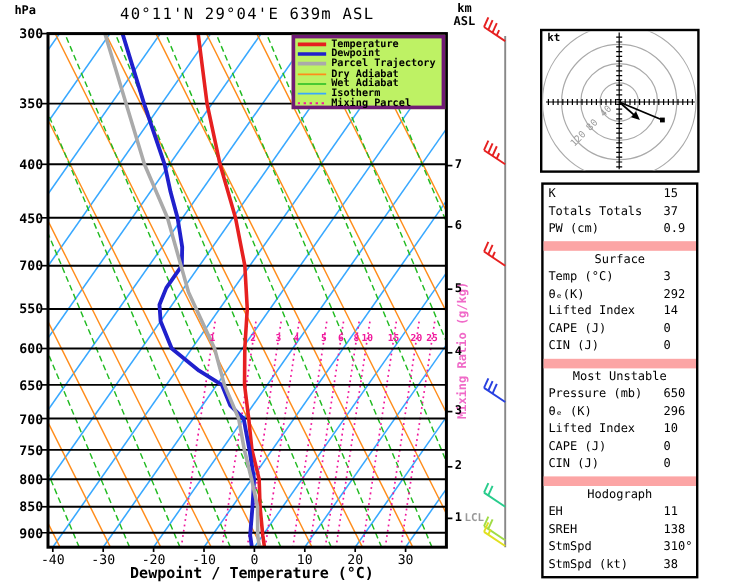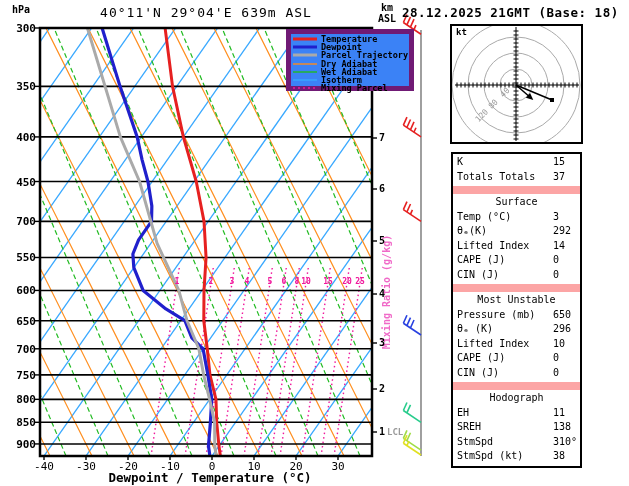--- a/index.html
+++ b/index.html
@@ -15,22 +15,22 @@
   #xaxis-title{left:40px;top:470px;width:340px;text-align:center;font-size:12.5px;font-weight:bold;}
   #footer{left:447px;top:466px;font-size:12px;font-weight:bold;letter-spacing:0.5px;}
   #kt-label{left:456px;top:27px;font-size:9px;font-weight:bold;}
   #lcl-label{left:387px;top:427px;font-size:9px;font-weight:bold;color:#9a9a9a;}
   #mr-vert{left:386px;top:292px;font-size:10px;font-weight:bold;color:#f06ac8;
            transform:translate(-50%,-50%) rotate(-90deg);transform-origin:center;}
   .ptick{position:absolute;width:26px;text-align:right;font-size:11px;font-weight:bold;}
   .ttick{position:absolute;width:34px;text-align:center;font-size:11px;font-weight:normal;}
   .kmtick{position:absolute;font-size:10px;font-weight:bold;}
   .mrlab{position:absolute;font-size:8px;font-weight:bold;color:#f0189c;transform:translateX(-50%);}
-  #legend{left:243px;top:29px;width:128px;height:62px;border:5px solid #701a75;background:#3b82f6;
-          box-sizing:border-box;padding:1px 2px;margin-left:43px;}
+  #legend{left:243px;top:29px;width:128px;height:62px;border:3px solid #701a75;background:#bef264;
+          box-sizing:border-box;padding:1px 2px;}
   .leg-row{display:flex;align-items:center;height:8.2px;}
   .leg-text{font-size:8.5px;font-weight:bold;line-height:8px;white-space:pre;}
   #info-table{left:451px;top:152px;width:131px;border:2px solid #000;background:#fff;
               box-sizing:border-box;font-size:10px;}
   .tbl-section{border-top:8px solid #fca5a5;padding:1px 0 2px 0;}
   .tbl-section:first-child{border-top:none;}
   .tbl-title{text-align:center;line-height:14.5px;}
   .tbl-row{position:relative;line-height:14.5px;padding-left:4px;}
   .tbl-val{position:absolute;left:100px;top:0;}
   svg{position:absolute;left:0;top:0;}
@@ -290,21 +290,20 @@
         <text x="495.12" y="105.88" fill="#999" font-size="8px" text-anchor="middle" transform="rotate(-45 495.12 105.88)">80</text>
         <text x="483.6" y="117.4" fill="#999" font-size="8px" text-anchor="middle" transform="rotate(-45 483.6 117.4)">120</text>
         <line x1="516" y1="85" x2="531" y2="98" stroke="#000" stroke-width="1.5"></line>
         <polygon points="533.2670672483695,99.96479161525353 525.8814659459036,97.79848291125606 530.0730213917778,92.96207278140122" fill="#000"></polygon>
         <line x1="516" y1="85" x2="552" y2="100" stroke="#000" stroke-width="1.5"></line>
         <rect x="550" y="98" width="4" height="4" fill="#000"></rect>
       </g>
     </svg>
   <div class="lbl" id="hpa-label">hPa</div>
   <div class="lbl" id="chart-title">40°11'N 29°04'E 639m ASL</div>
-  <div class="lbl" id="date-title">28.12.2025 21GMT (Base: 18)</div>
   <div class="lbl" id="km-label">km</div>
   <div class="lbl" id="asl-label">ASL</div>
   <div class="lbl" id="xaxis-title">Dewpoint / Temperature (°C)</div>
   <div class="lbl" id="mr-vert">Mixing Ratio (g/kg)</div>
   <div class="lbl" id="lcl-label">LCL</div>
   <div class="abs" id="legend">
       <div class="leg-row">
         <svg width="24" height="6" style="position: static; flex: 0 0 auto; margin-right: 4px;">
           <line x1="0" y1="3" x2="24" y2="3" stroke="#e62020" stroke-width="3"></line>
         </svg>
@@ -345,20 +344,21 @@
           <line x1="0" y1="3" x2="24" y2="3" stroke="#f0189c" stroke-width="1.6" stroke-dasharray="2,3"></line>
         </svg>
         <span class="leg-text">Mixing Parcel</span>
       </div>
     </div>
   <div class="lbl" id="kt-label">kt</div>
   <div class="abs" id="info-table">
       <div class="tbl-section">
         <div class="tbl-row"><span>K</span><span class="tbl-val">15</span></div>
         <div class="tbl-row"><span>Totals Totals</span><span class="tbl-val">37</span></div>
+        <div class="tbl-row"><span>PW (cm)</span><span class="tbl-val">0.9</span></div>
       </div>
       <div class="tbl-section">
         <div class="tbl-title">Surface</div>
         <div class="tbl-row"><span>Temp (°C)</span><span class="tbl-val">3</span></div>
         <div class="tbl-row"><span>θₑ(K)</span><span class="tbl-val">292</span></div>
         <div class="tbl-row"><span>Lifted Index</span><span class="tbl-val">14</span></div>
         <div class="tbl-row"><span>CAPE (J)</span><span class="tbl-val">0</span></div>
         <div class="tbl-row"><span>CIN (J)</span><span class="tbl-val">0</span></div>
       </div>
       <div class="tbl-section">

